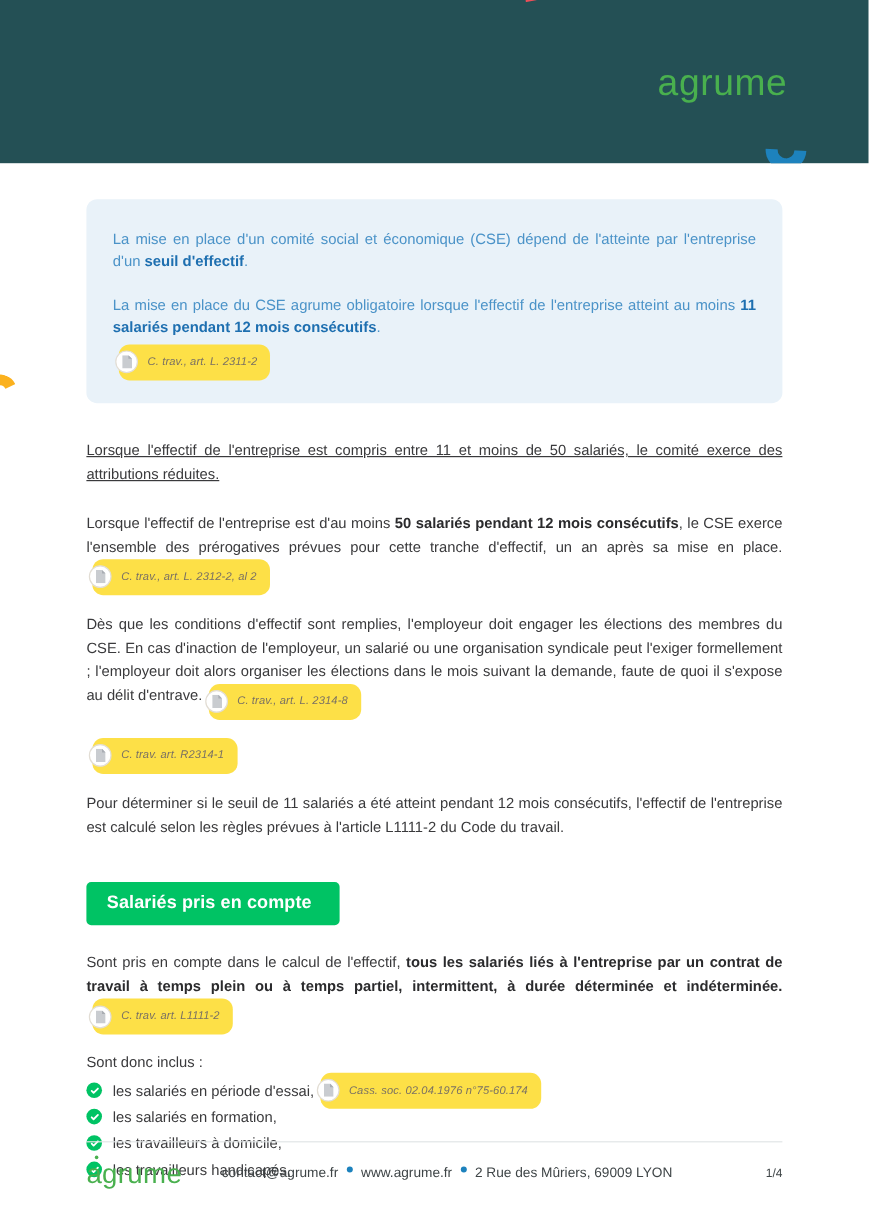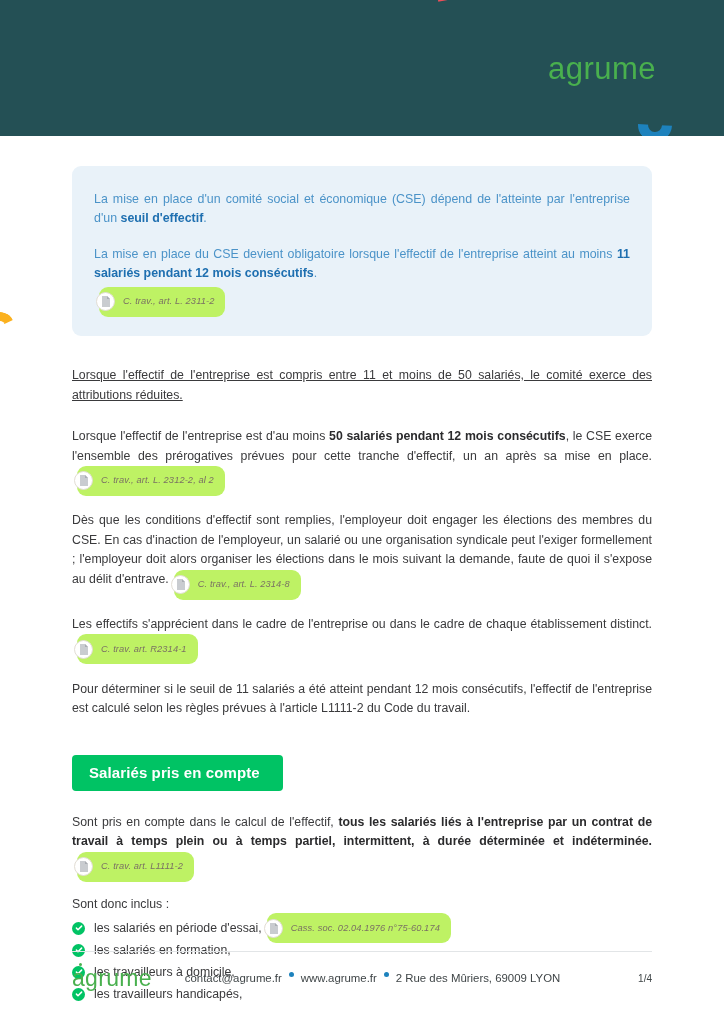--- a/index.html
+++ b/index.html
@@ -111,21 +111,21 @@
   
   .cite {
     display: inline-flex;
     align-items: center;
     vertical-align: -4px;
     position: relative;
     margin: 0 2px 0 5px;
     height: 17px;
   }
   .cite-pill {
-    background: #bef264;
+    background: #fde047;
     border-radius: 9px;
     height: 30px;
     display: inline-flex;
     align-items: center;
     padding: 0 11px 0 24px;
     color: #7a7163;
     font-size: 9.3px;
     font-style: italic;
     white-space: nowrap;
     letter-spacing: 0.1px;
@@ -254,21 +254,21 @@
     <div class="deco-blue"></div>
   </div>
 
   <div class="deco-orange"></div>
 
   <div class="content">
 
     
     <div class="infobox">
       <p><span>La mise en place d'un comité social et économique (CSE) dépend de l'atteinte par l'entreprise d'un </span><b>seuil d'effectif</b><span>.</span></p>
-      <p><span>La mise en place du CSE devient obligatoire lorsque l'effectif de l'entreprise atteint au moins </span><b>11 salariés pendant 12 mois consécutifs</b><span>.</span></p>
+      <p><span>La mise en place du CSE agrume obligatoire lorsque l'effectif de l'entreprise atteint au moins </span><b>11 salariés pendant 12 mois consécutifs</b><span>.</span></p>
       <span class="cite">
         <span class="cite-icon">
           <svg width="9" height="11" viewBox="0 0 9 11">
               <path d="M1 0h5l3 3v8H1z" fill="#c9ccd0"></path>
               <path d="M6 0l3 3H6z" fill="#a9adb3"></path>
             </svg>
         </span>
         <span class="cite-pill">C. trav., art. L. 2311-2</span>
       </span>
     </div>
@@ -289,21 +289,21 @@
     <p class="para"><span>Dès que les conditions d'effectif sont remplies, l'employeur doit engager les élections des membres du CSE. En cas d'inaction de l'employeur, un salarié ou une organisation syndicale peut l'exiger formellement ; l'employeur doit alors organiser les élections dans le mois suivant la demande, faute de quoi il s'expose au délit d'entrave.</span><span class="cite">
           <span class="cite-icon">
             <svg width="9" height="11" viewBox="0 0 9 11">
               <path d="M1 0h5l3 3v8H1z" fill="#c9ccd0"></path>
               <path d="M6 0l3 3H6z" fill="#a9adb3"></path>
             </svg>
           </span>
           <span class="cite-pill">C. trav., art. L. 2314-8</span>
         </span></p>
 
-    <p class="para"><span>Les effectifs s'apprécient dans le cadre de l'entreprise ou dans le cadre de chaque établissement distinct.</span><span class="cite">
+    <p class="para"><span class="cite">
           <span class="cite-icon">
             <svg width="9" height="11" viewBox="0 0 9 11">
               <path d="M1 0h5l3 3v8H1z" fill="#c9ccd0"></path>
               <path d="M6 0l3 3H6z" fill="#a9adb3"></path>
             </svg>
           </span>
           <span class="cite-pill">C. trav. art. R2314-1</span>
         </span></p>
 
     <p class="para">Pour déterminer si le seuil de 11 salariés a été atteint pendant 12 mois consécutifs, l'effectif de l'entreprise est calculé selon les règles prévues à l'article L1111-2 du Code du travail.</p>

